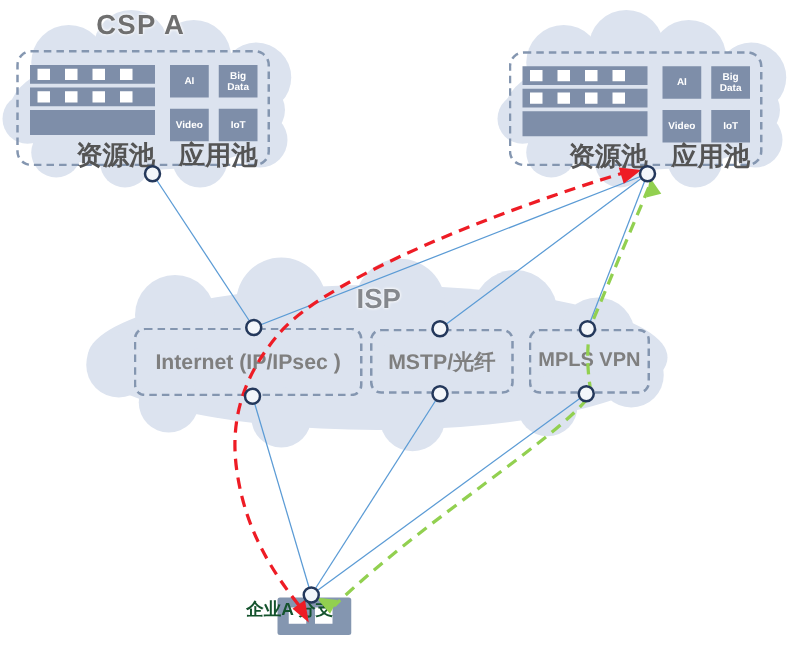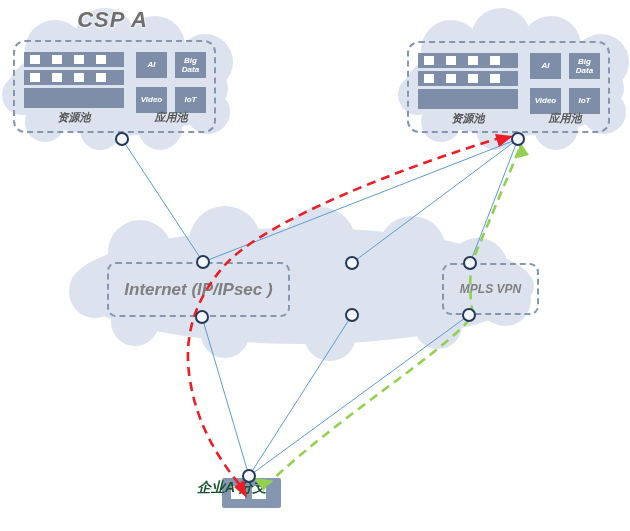--- a/index.html
+++ b/index.html
@@ -1,19 +1,18 @@
 <!DOCTYPE html>
 <html><head>
 <meta charset="utf-8">
 <style>
   html,body{margin:0;padding:0;background:#fff;}
   #canvas{
     position:relative;width:630px;height:531px;background:#fff;overflow:hidden;
     font-family:"Liberation Sans","DejaVu Sans",sans-serif;
-    font-style:italic;
   }
   svg.layer{position:absolute;left:0;top:0;pointer-events:none;}
   #cloud-layer{z-index:1;}
   #line-layer{z-index:5;}
 
   
   .dash-box{
     position:absolute;border:2px dashed #8496b0;border-radius:12px;
     background:transparent;z-index:2;box-sizing:border-box;
   }
@@ -26,35 +25,35 @@
   
   .bar{position:absolute;left:9px;width:100px;background:#7e8ea9;}
   .bar .sq{position:absolute;top:3px;width:10px;height:9px;background:#fff;}
   .sq1{left:6px;} .sq2{left:28px;} .sq3{left:50px;} .sq4{left:72px;}
   .tile{
     position:absolute;width:31px;height:26px;background:#7e8ea9;color:#fff;
     font-size:8px;font-weight:bold;line-height:1.15;display:flex;align-items:center;
     justify-content:center;text-align:center;
   }
   .pool-label{
-    position:absolute;top:68px;font-size:11px;font-weight:bold;color:#545454;
-    text-align:center;
+    position:absolute;top:68px;font-size:21px;font-weight:bold;color:#545454;
+    text-align:right;
   }
 
   .cloud-title{
     position:absolute;font-weight:bold;color:#6f6f6f;text-align:center;z-index:3;
     text-shadow:0 0 3px #fff,0 0 2px #fff;
   }
   #csp-title{left:40px;top:7px;width:145px;font-size:22px;letter-spacing:1px;}
   #hq-title{left:437px;top:9px;width:193px;font-size:21px;}
   #isp-title{left:272px;top:226px;width:62px;font-size:22px;color:#85888d;}
 
   #internet-box{left:107px;top:262px;width:183px;height:55px;font-size:17px;}
   #mstp-box{left:296px;top:263px;width:115px;height:52px;font-size:17px;}
-  #mpls-box{left:442px;top:263px;width:97px;height:52px;font-size:12px;}
+  #mpls-box{left:423px;top:263px;width:97px;height:52px;font-size:16px;}
 
   #branch-box{
     position:absolute;left:222px;top:478px;width:59px;height:30px;background:#8496b0;
     border-radius:2px;z-index:2;
   }
   #branch-box .wsq{position:absolute;top:8px;width:14px;height:13px;background:#fff;}
   #branch-label{
     position:absolute;left:197px;top:479px;width:106px;text-align:left;
     font-size:14px;font-weight:bold;color:#14532d;z-index:3;
   }
@@ -103,20 +102,21 @@
         <circle cx="95" cy="292" r="26"></circle>
       <circle cx="135" cy="322" r="24"></circle>
         <circle cx="225" cy="334" r="24"></circle>
       <circle cx="330" cy="335" r="26"></circle>
         <circle cx="438" cy="325" r="24"></circle>
       <circle cx="505" cy="300" r="26"></circle>
     </g>
   </svg>
 
   <div id="csp-title" class="cloud-title">CSP A</div>
+  <div id="isp-title" class="cloud-title">ISP</div>
 
   <div class="dash-box" style="left:13px;top:40px;width:203px;height:93px;">
     <div class="bar" style="top:10px;height:15px;">
       <div class="sq sq1"></div>
       <div class="sq sq2"></div>
       <div class="sq sq3"></div>
       <div class="sq sq4"></div>
     </div>
     <div class="bar" style="top:28px;height:15px;">
       <div class="sq sq1"></div>
@@ -150,20 +150,23 @@
     <div class="pool-label" style="left:9px;width:100px;">资源池</div>
     <div class="tile" style="left:121px;top:10px;">AI</div>
     <div class="tile" style="left:160px;top:10px;">Big Data</div>
     <div class="tile" style="left:121px;top:45px;">Video</div>
     <div class="tile" style="left:160px;top:45px;">IoT</div>
     <div class="pool-label" style="left:121px;width:70px;">应用池</div>
   </div>
 
   <div id="internet-box" class="link-box">
     <span>Internet (IP/IPsec )</span>
+  </div>
+  <div id="mstp-box" class="link-box">
+    <span>MSTP/光纤</span>
   </div>
   <div id="mpls-box" class="link-box">
     <span>MPLS VPN</span>
   </div>
 
   <div id="branch-box">
     <div class="wsq" style="left:9px;"></div>
     <div class="wsq" style="left:30px;"></div>
   </div>
   <div id="branch-label">企业A 分支</div>

